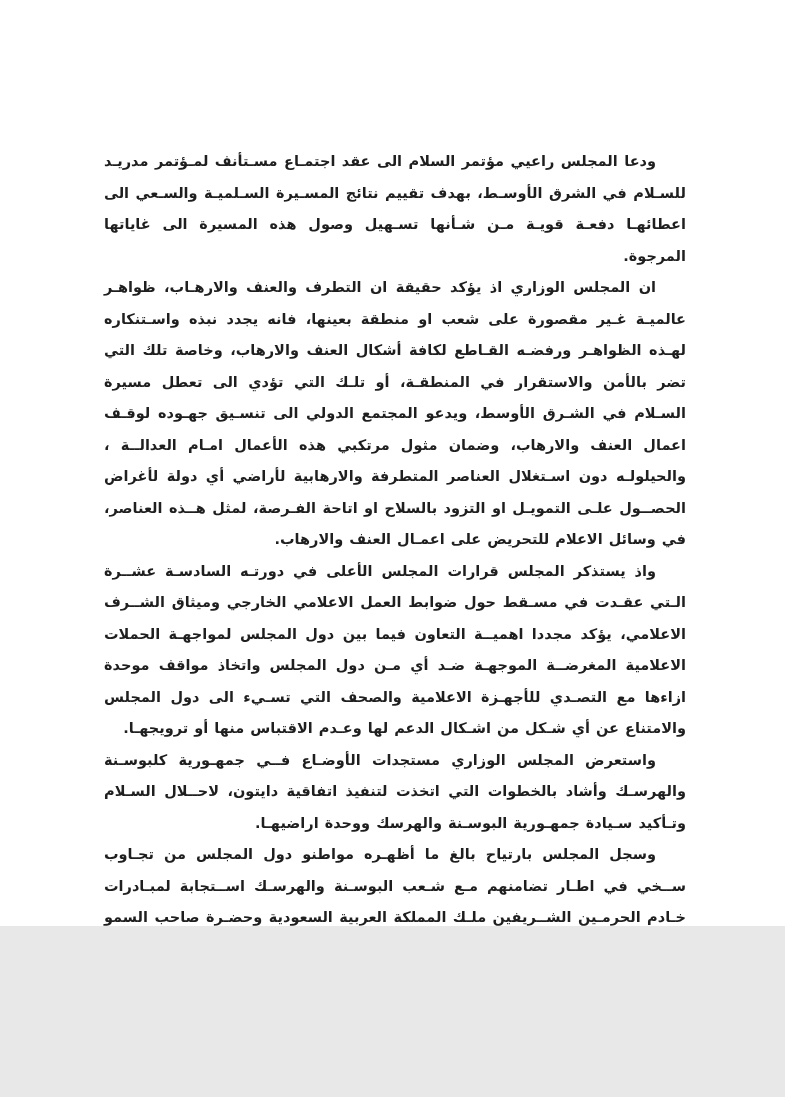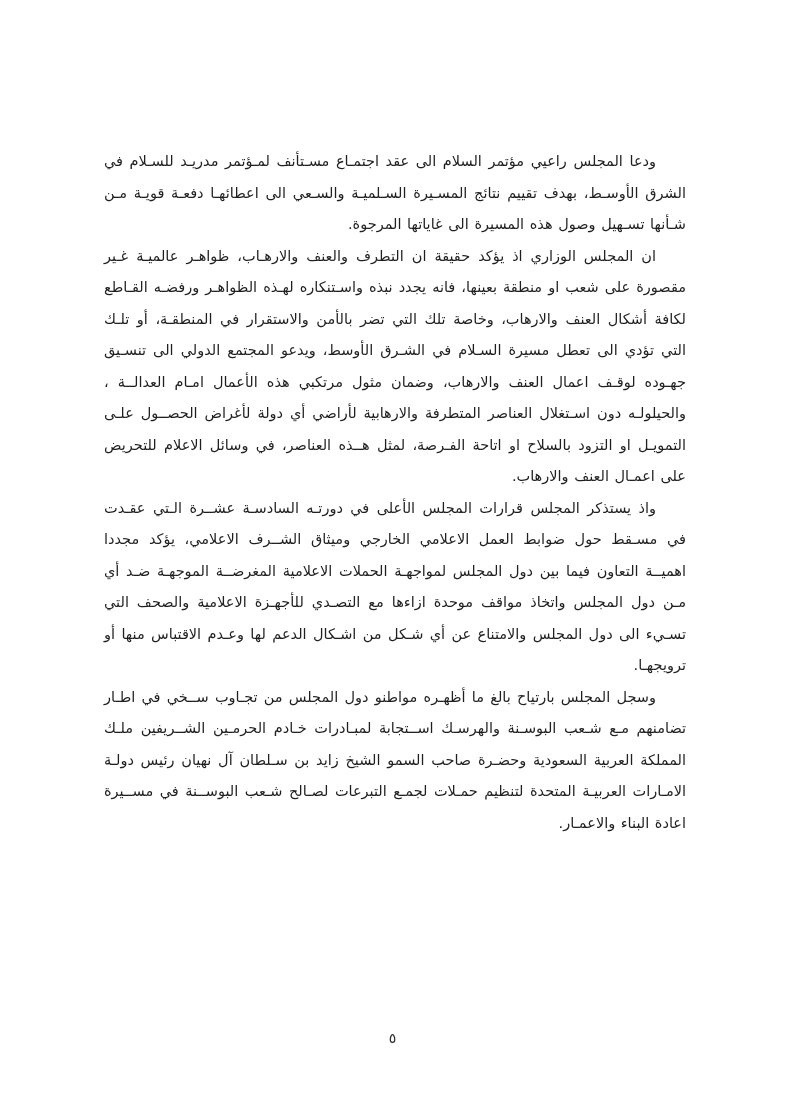--- a/index.html
+++ b/index.html
@@ -3,25 +3,26 @@
 <meta charset="utf-8">
 <style>
   html, body {
     margin: 0;
     padding: 0;
     background: #e8e8e8;
   }
   .page {
     position: relative;
     width: 785px;
-    height: 1097px;
+    height: 926px;
     margin: 0 auto;
     background: #ffffff;
     overflow: hidden;
     font-family: "DejaVu Sans", sans-serif;
+    font-weight: bold;
   }
   .text-block {
     position: absolute;
     top: 146px;
     left: 104px;
     width: 582px;
     direction: rtl;
     unicode-bidi: embed;
     text-align: justify;
     font-size: 14.5px;
@@ -48,18 +49,19 @@
 </style>
 </head>
 <body>
 
 <div class="page">
 
   <div class="text-block">
     <p>ودعا المجلس راعيي مؤتمر السلام الى عقد اجتمـاع مسـتأنف لمـؤتمر مدريـد للسـلام في الشرق الأوسـط، بهدف تقييم نتائج المسـيرة السـلميـة والسـعي الى اعطائهـا دفعـة قويـة مـن شـأنها تسـهيل وصول هذه المسيرة الى غاياتها المرجوة.</p>
     <p>ان المجلس الوزاري اذ يؤكد حقيقة ان التطرف والعنف والارهـاب، ظواهـر عالميـة غـير مقصورة على شعب او منطقة بعينها، فانه يجدد نبذه واسـتنكاره لهـذه الظواهـر ورفضـه القـاطع لكافة أشكال العنف والارهاب، وخاصة تلك التي تضر بالأمن والاستقرار في المنطقـة، أو تلـك التي تؤدي الى تعطل مسيرة السـلام في الشـرق الأوسط، ويدعو المجتمع الدولي الى تنسـيق جهـوده لوقـف اعمال العنف والارهاب، وضمان مثول مرتكبي هذه الأعمال امـام العدالــة ، والحيلولـه دون اسـتغلال العناصر المتطرفة والارهابية لأراضي أي دولة لأغراض الحصــول علـى التمويـل او التزود بالسلاح او اتاحة الفـرصة، لمثل هــذه العناصر، في وسائل الاعلام للتحريض على اعمـال العنف والارهاب.</p>
     <p>واذ يستذكر المجلس قرارات المجلس الأعلى في دورتـه السادسـة عشــرة الـتي عقـدت في مسـقط حول ضوابط العمل الاعلامي الخارجي وميثاق الشــرف الاعلامي، يؤكد مجددا اهميــة التعاون فيما بين دول المجلس لمواجهـة الحملات الاعلامية المغرضــة الموجهـة ضـد أي مـن دول المجلس واتخاذ مواقف موحدة ازاءها مع التصـدي للأجهـزة الاعلامية والصحف التي تسـيء الى دول المجلس والامتناع عن أي شـكل من اشـكال الدعم لها وعـدم الاقتباس منها أو ترويجهـا.</p>
+    <p>واستعرض المجلس الوزاري مستجدات الأوضـاع فــي جمهـورية كلبوسـنة والهرسـك وأشاد بالخطوات التي اتخذت لتنفيذ اتفاقية دايتون، لاحــلال السـلام وتـأكيد سـيادة جمهـورية البوسـنة والهرسك ووحدة اراضيهـا.</p>
     <p>وسجل المجلس بارتياح بالغ ما أظهـره مواطنو دول المجلس من تجـاوب ســخي في اطـار تضامنهم مـع شـعب البوسـنة والهرسـك اســتجابة لمبـادرات خـادم الحرمـين الشــريفين ملـك المملكة العربية السعودية وحضـرة صاحب السمو الشيخ زايد بن سـلطان آل نهيان رئيس دولـة الامـارات العربيـة المتحدة لتنظيم حمـلات لجمـع التبرعات لصـالح شـعب البوســنة في مســيرة اعادة البناء والاعمـار.</p>
   </div>
 
   <div class="page-number">٥</div>
 
 </div>
 
 </body></html>

